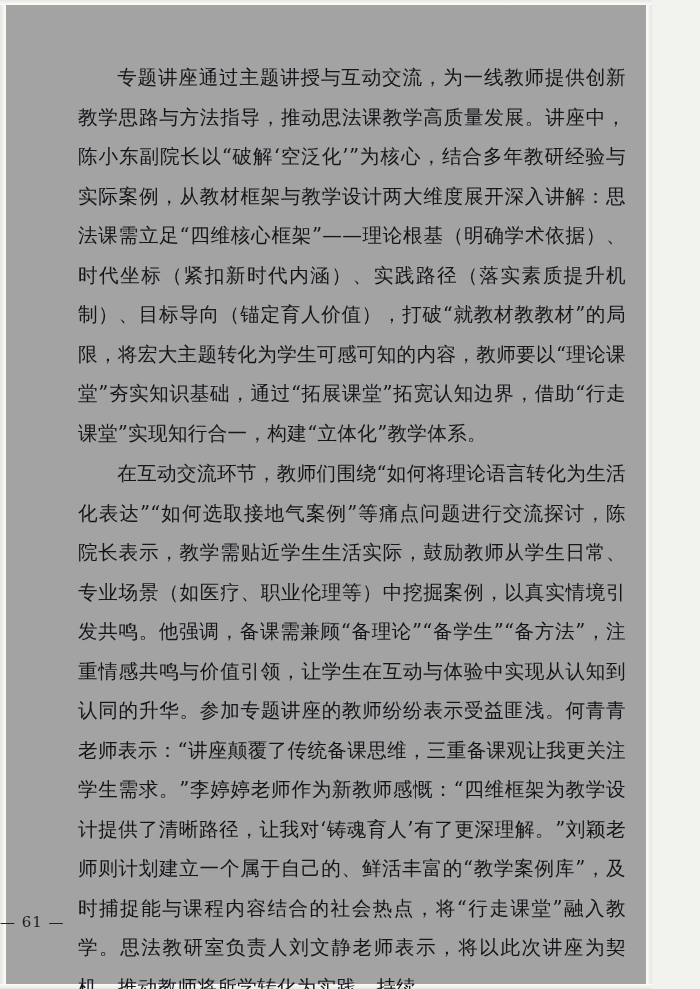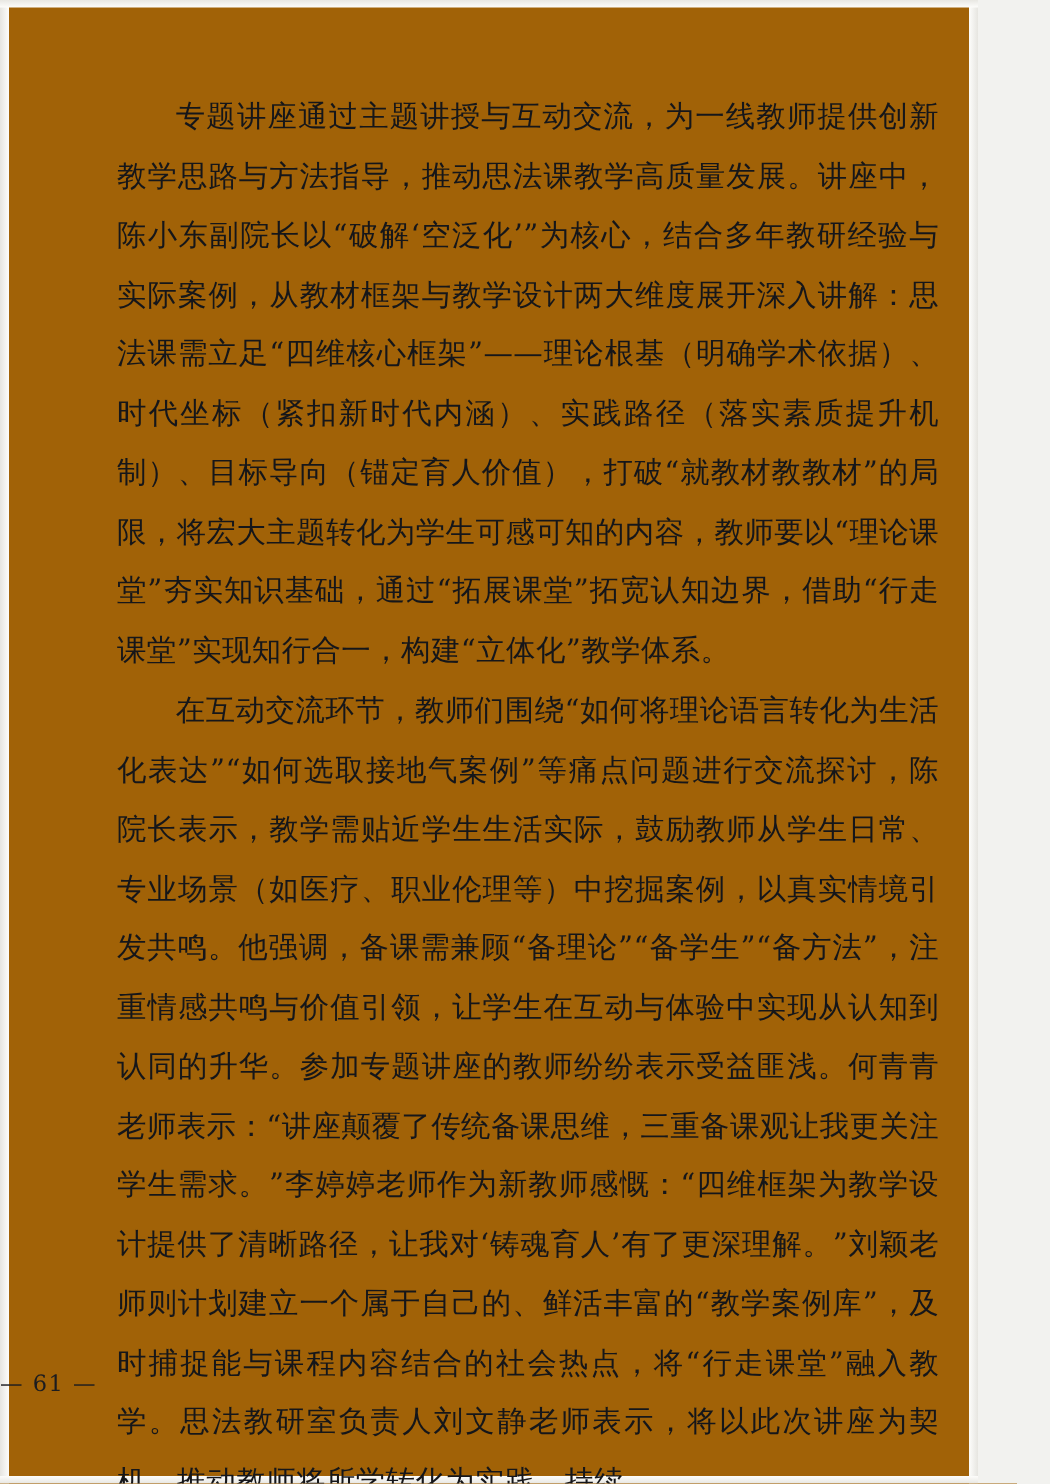--- a/index.html
+++ b/index.html
@@ -9,21 +9,21 @@
   body {
     width: 700px;
     height: 989px;
     background: #f2f2ef;
     font-family: "DejaVu Serif", serif;
   }
   .page {
     position: relative;
     width: 652px;
     height: 989px;
-    background: #a16207;
+    background: #a3a3a3;
     box-sizing: border-box;
     overflow: hidden;
   }
   .page-inner {
     position: absolute;
     left: 78px;
     top: 58px;
     width: 548px;
   }
   .para {

